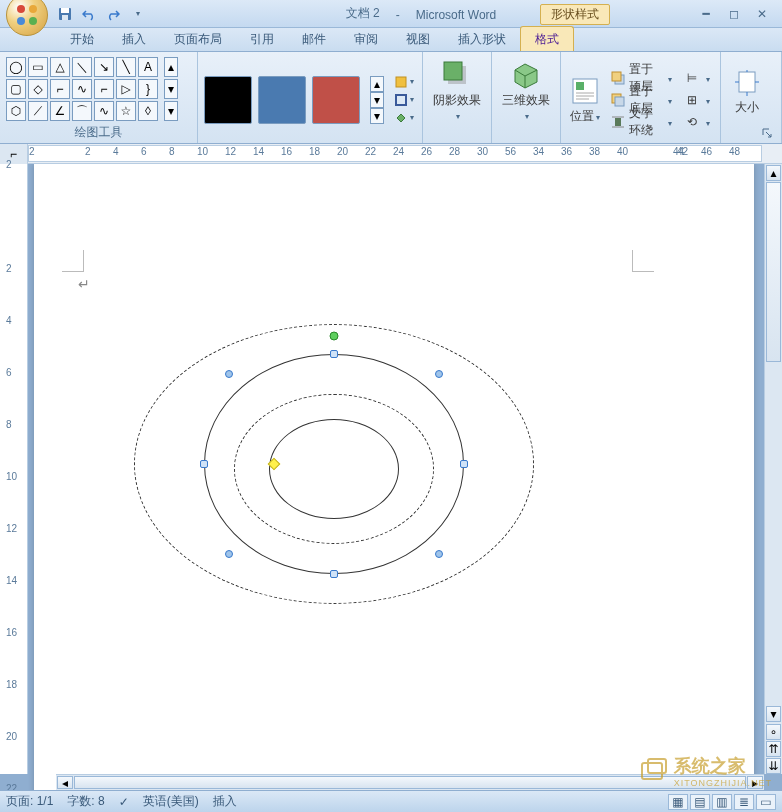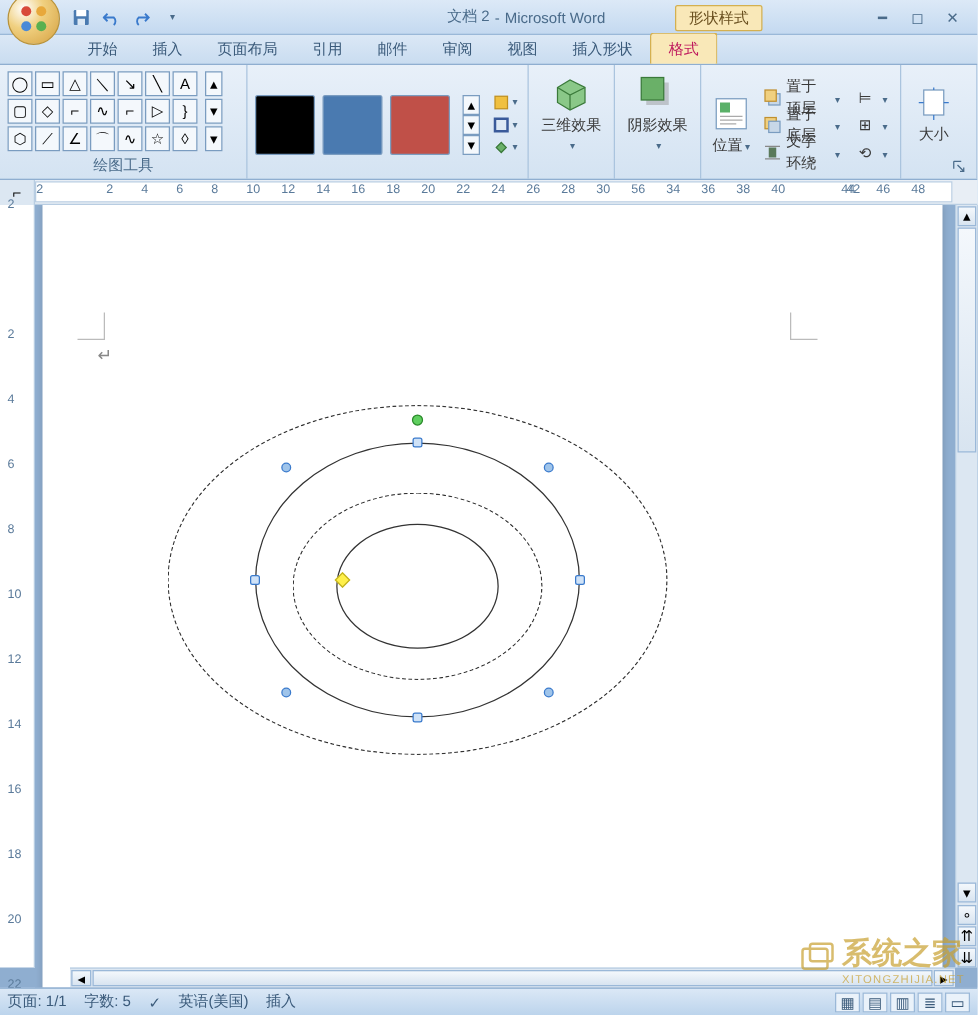--- a/index.html
+++ b/index.html
@@ -4,29 +4,29 @@
 <style>
 * { margin: 0; padding: 0; box-sizing: border-box; font-family: "Microsoft YaHei", SimSun, sans-serif; font-size: 12px; }
 body { background: #bcd4ec; width: 782px; height: 812px; overflow: hidden; position: relative; }
 
 
 .titlebar { height: 28px; background: linear-gradient(#dce9f7, #c4d9f0); display: flex; align-items: center; border-bottom: 1px solid #9ab8d8; }
 .office-btn { width: 42px; height: 42px; margin: 2px 0 0 6px; border-radius: 50%; background: radial-gradient(circle at 30% 30%, #fff, #f0d080 40%, #d4a040); border: 1px solid #b8923a; display:flex; align-items:center; justify-content:center; z-index: 10; position: absolute; }
 .office-btn svg { width: 24px; height: 24px; }
 .qat { margin-left: 54px; display: flex; gap: 2px; align-items: center; height: 100%; }
 .qat-btn { width: 22px; height: 22px; display: flex; align-items: center; justify-content: center; border-radius: 2px; }
-.title-center { flex: 1; text-align: center; color: #4a6b8a; display:flex; align-items:center; justify-content:center; gap:4px; }
+.title-center { flex: 1; text-align: center; color: #4a6b8a; display:flex; align-items:flex-end; justify-content:center; gap:16px; }
 .title-tool { position:absolute; left:540px; top:4px; background:#f9e8b8; border:1px solid #d4b050; padding:1px 10px; color:#6a5020; border-radius:2px; }
 .win-controls { display: flex; gap: 4px; padding-right: 8px; }
 .win-btn { width: 24px; height: 18px; display: flex; align-items: center; justify-content: center; color: #4a6b8a; }
 
 
 .menutabs { height: 24px; background: linear-gradient(#dbe8f6, #c9dcf0); display: flex; align-items: flex-end; padding-left: 56px; border-bottom: 1px solid #8faed0; }
 .tab { padding: 4px 14px 3px; color: #3a5a7a; cursor: pointer; }
-.tab.active { background: #f9e8b8; border: 1px solid #d4b050; border-bottom: none; border-radius: 3px 3px 0 0; color: #be185d; }
+.tab.active { background: #f9e8b8; border: 1px solid #d4b050; border-bottom: none; border-radius: 3px 3px 0 0; color: #4c1d95; }
 
 
 .ribbon { height: 92px; background: linear-gradient(#e8f0f9, #d4e3f2); display: flex; border-bottom: 1px solid #8faed0; }
 .ribbon-group { border-right: 1px solid #aac4de; display: flex; flex-direction: column; padding: 4px 6px 0; }
 .group-body { flex: 1; display: flex; align-items: center; gap: 4px; }
 .group-label { text-align: center; color: #4a6b8a; padding: 2px 0; position: relative; }
 .group-launcher { position: absolute; right: 2px; top: 2px; width: 12px; height: 12px; }
 
 
 .shape-gallery { display: grid; grid-template-columns: repeat(7, 20px); grid-template-rows: repeat(3, 20px); gap: 2px; }
@@ -217,40 +217,40 @@
           </div>
       </div>
     </div>
   </div>
 
   <div class="ribbon-group">
     <div class="group-body">
       <div class="big-btn">
         <div class="big-icon">
             <svg width="30" height="30">
-              <path d="M4 10 L14 4 L26 10 L26 22 L14 28 L4 22 Z" fill="#8ac888" stroke="#3a7a3a"></path>
-              <path d="M4 10 L14 16 L26 10 M14 16 V28" stroke="#3a7a3a" fill="none"></path>
-            </svg>
-          </div>
-        <div class="big-label drop-caret">三维效果</div>
+              <rect x="6" y="6" width="18" height="18" fill="#888" opacity="0.4"></rect>
+              <rect x="2" y="2" width="18" height="18" fill="#6ab068" stroke="#3a7a3a"></rect>
+            </svg>
+          </div>
+        <div class="big-label drop-caret">阴影效果</div>
       </div>
     </div>
     <div class="group-label">&nbsp;</div>
   </div>
 
   <div class="ribbon-group">
     <div class="group-body">
       <div class="big-btn">
         <div class="big-icon">
             <svg width="30" height="30">
-              <rect x="6" y="6" width="18" height="18" fill="#888" opacity="0.4"></rect>
-              <rect x="2" y="2" width="18" height="18" fill="#6ab068" stroke="#3a7a3a"></rect>
-            </svg>
-          </div>
-        <div class="big-label drop-caret">阴影效果</div>
+              <path d="M4 10 L14 4 L26 10 L26 22 L14 28 L4 22 Z" fill="#8ac888" stroke="#3a7a3a"></path>
+              <path d="M4 10 L14 16 L26 10 M14 16 V28" stroke="#3a7a3a" fill="none"></path>
+            </svg>
+          </div>
+        <div class="big-label drop-caret">三维效果</div>
       </div>
     </div>
     <div class="group-label">&nbsp;</div>
   </div>
 
   <div class="ribbon-group" style="width:160px">
     <div class="group-body">
       <div class="big-btn" style="width:40px">
         <div class="big-icon">
             <svg width="28" height="28">
@@ -421,35 +421,35 @@
     <div class="scroll-h">
       <div class="sb-btn" style="left:1px">◂</div>
       <div class="sb-btn" style="left:18px; right:18px; width:auto"></div>
       <div class="sb-btn" style="right:1px">▸</div>
     </div>
   </div>
 </div>
 
 <div class="statusbar">
   <span>页面: 1/1</span>
-  <span>字数: 5</span>
+  <span>字数: 8</span>
   <span>✓</span>
   <span>英语(美国)</span>
   <span>插入</span>
   <div class="status-right">
     <div class="view-btn">▦</div>
     <div class="view-btn">▤</div>
     <div class="view-btn">▥</div>
     <div class="view-btn">≣</div>
     <div class="view-btn">▭</div>
   </div>
 </div>
 
 <div class="watermark">
   <svg width="28" height="28" viewBox="0 0 28 28">
       <rect x="2" y="6" width="20" height="16" rx="2" fill="none" stroke="#c8a030" stroke-width="2"></rect>
       <rect x="8" y="2" width="18" height="14" rx="2" fill="none" stroke="#c8a030" stroke-width="2"></rect>
     </svg>
   <div>
-    <div style="font-size:24px;font-weight:bold">系统之家</div>
+    <div style="font-size:18px;font-weight:bold">系统之家</div>
     <div style="font-size:9px;letter-spacing:1px">XITONGZHIJIA.NET</div>
   </div>
 </div>
 
 </body></html>

